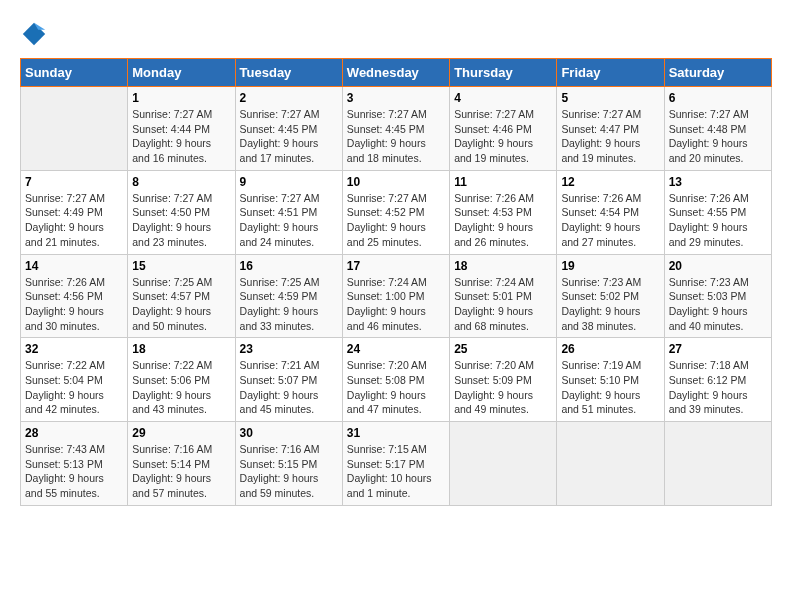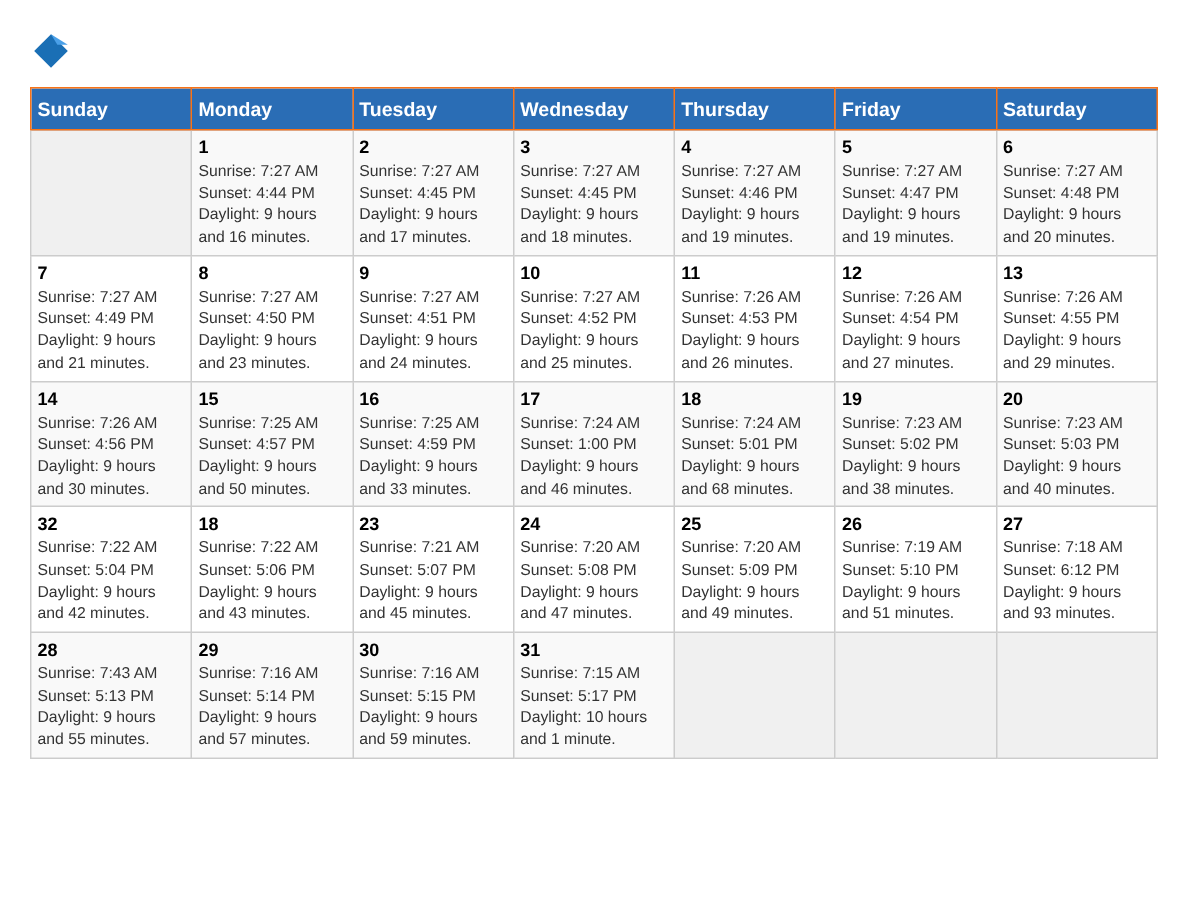--- a/index.html
+++ b/index.html
@@ -225,21 +225,21 @@
         <td>
           <span class="day-num">25</span>
           <div class="day-info"><span>Sunrise: 7:20 AM</span><br><span>Sunset: 5:09 PM</span><br><span>Daylight: 9 hours</span><br><span>and 49 minutes.</span></div>
         </td>
         <td>
           <span class="day-num">26</span>
           <div class="day-info"><span>Sunrise: 7:19 AM</span><br><span>Sunset: 5:10 PM</span><br><span>Daylight: 9 hours</span><br><span>and 51 minutes.</span></div>
         </td>
         <td>
           <span class="day-num">27</span>
-          <div class="day-info"><span>Sunrise: 7:18 AM</span><br><span>Sunset: 6:12 PM</span><br><span>Daylight: 9 hours</span><br><span>and 93 minutes.</span></div>
+          <div class="day-info"><span>Sunrise: 7:18 AM</span><br><span>Sunset: 6:12 PM</span><br><span>Daylight: 9 hours</span><br><span>and 39 minutes.</span></div>
         </td>
       </tr>
       <tr>
         <td>
           <span class="day-num">28</span>
           <div class="day-info"><span>Sunrise: 7:43 AM</span><br><span>Sunset: 5:13 PM</span><br><span>Daylight: 9 hours</span><br><span>and 55 minutes.</span></div>
         </td>
         <td>
           <span class="day-num">29</span>
           <div class="day-info"><span>Sunrise: 7:16 AM</span><br><span>Sunset: 5:14 PM</span><br><span>Daylight: 9 hours</span><br><span>and 57 minutes.</span></div>

